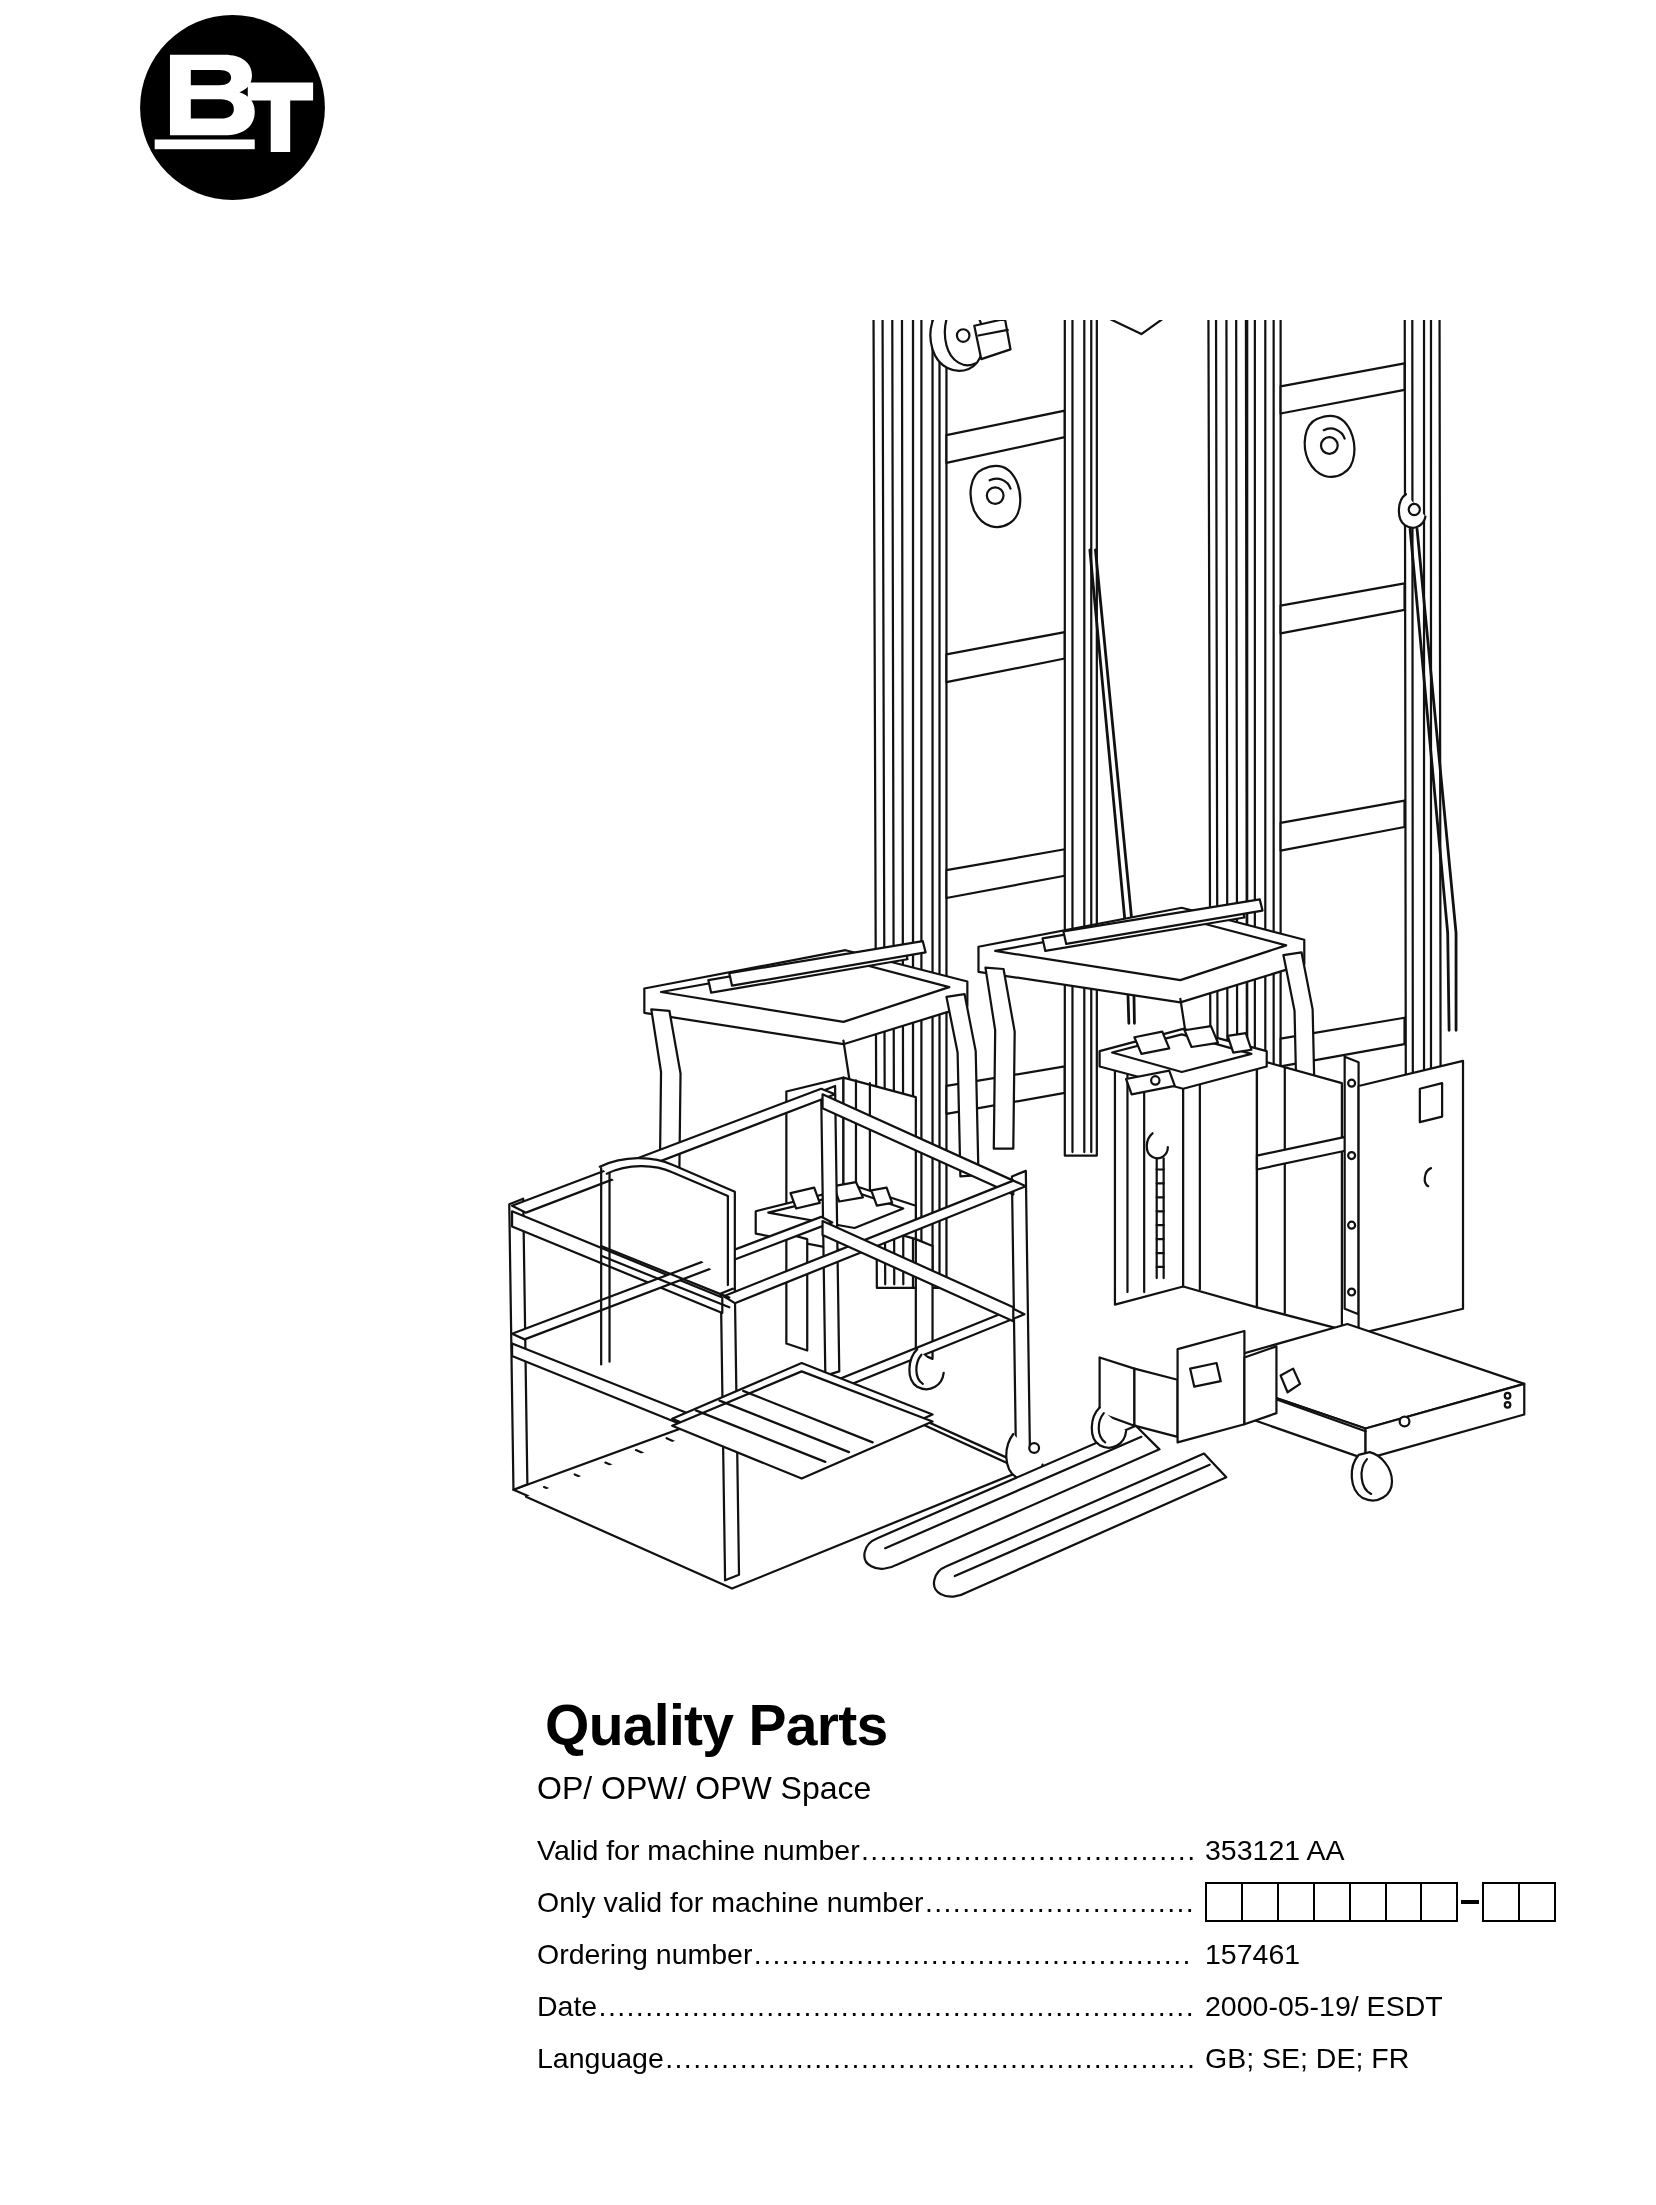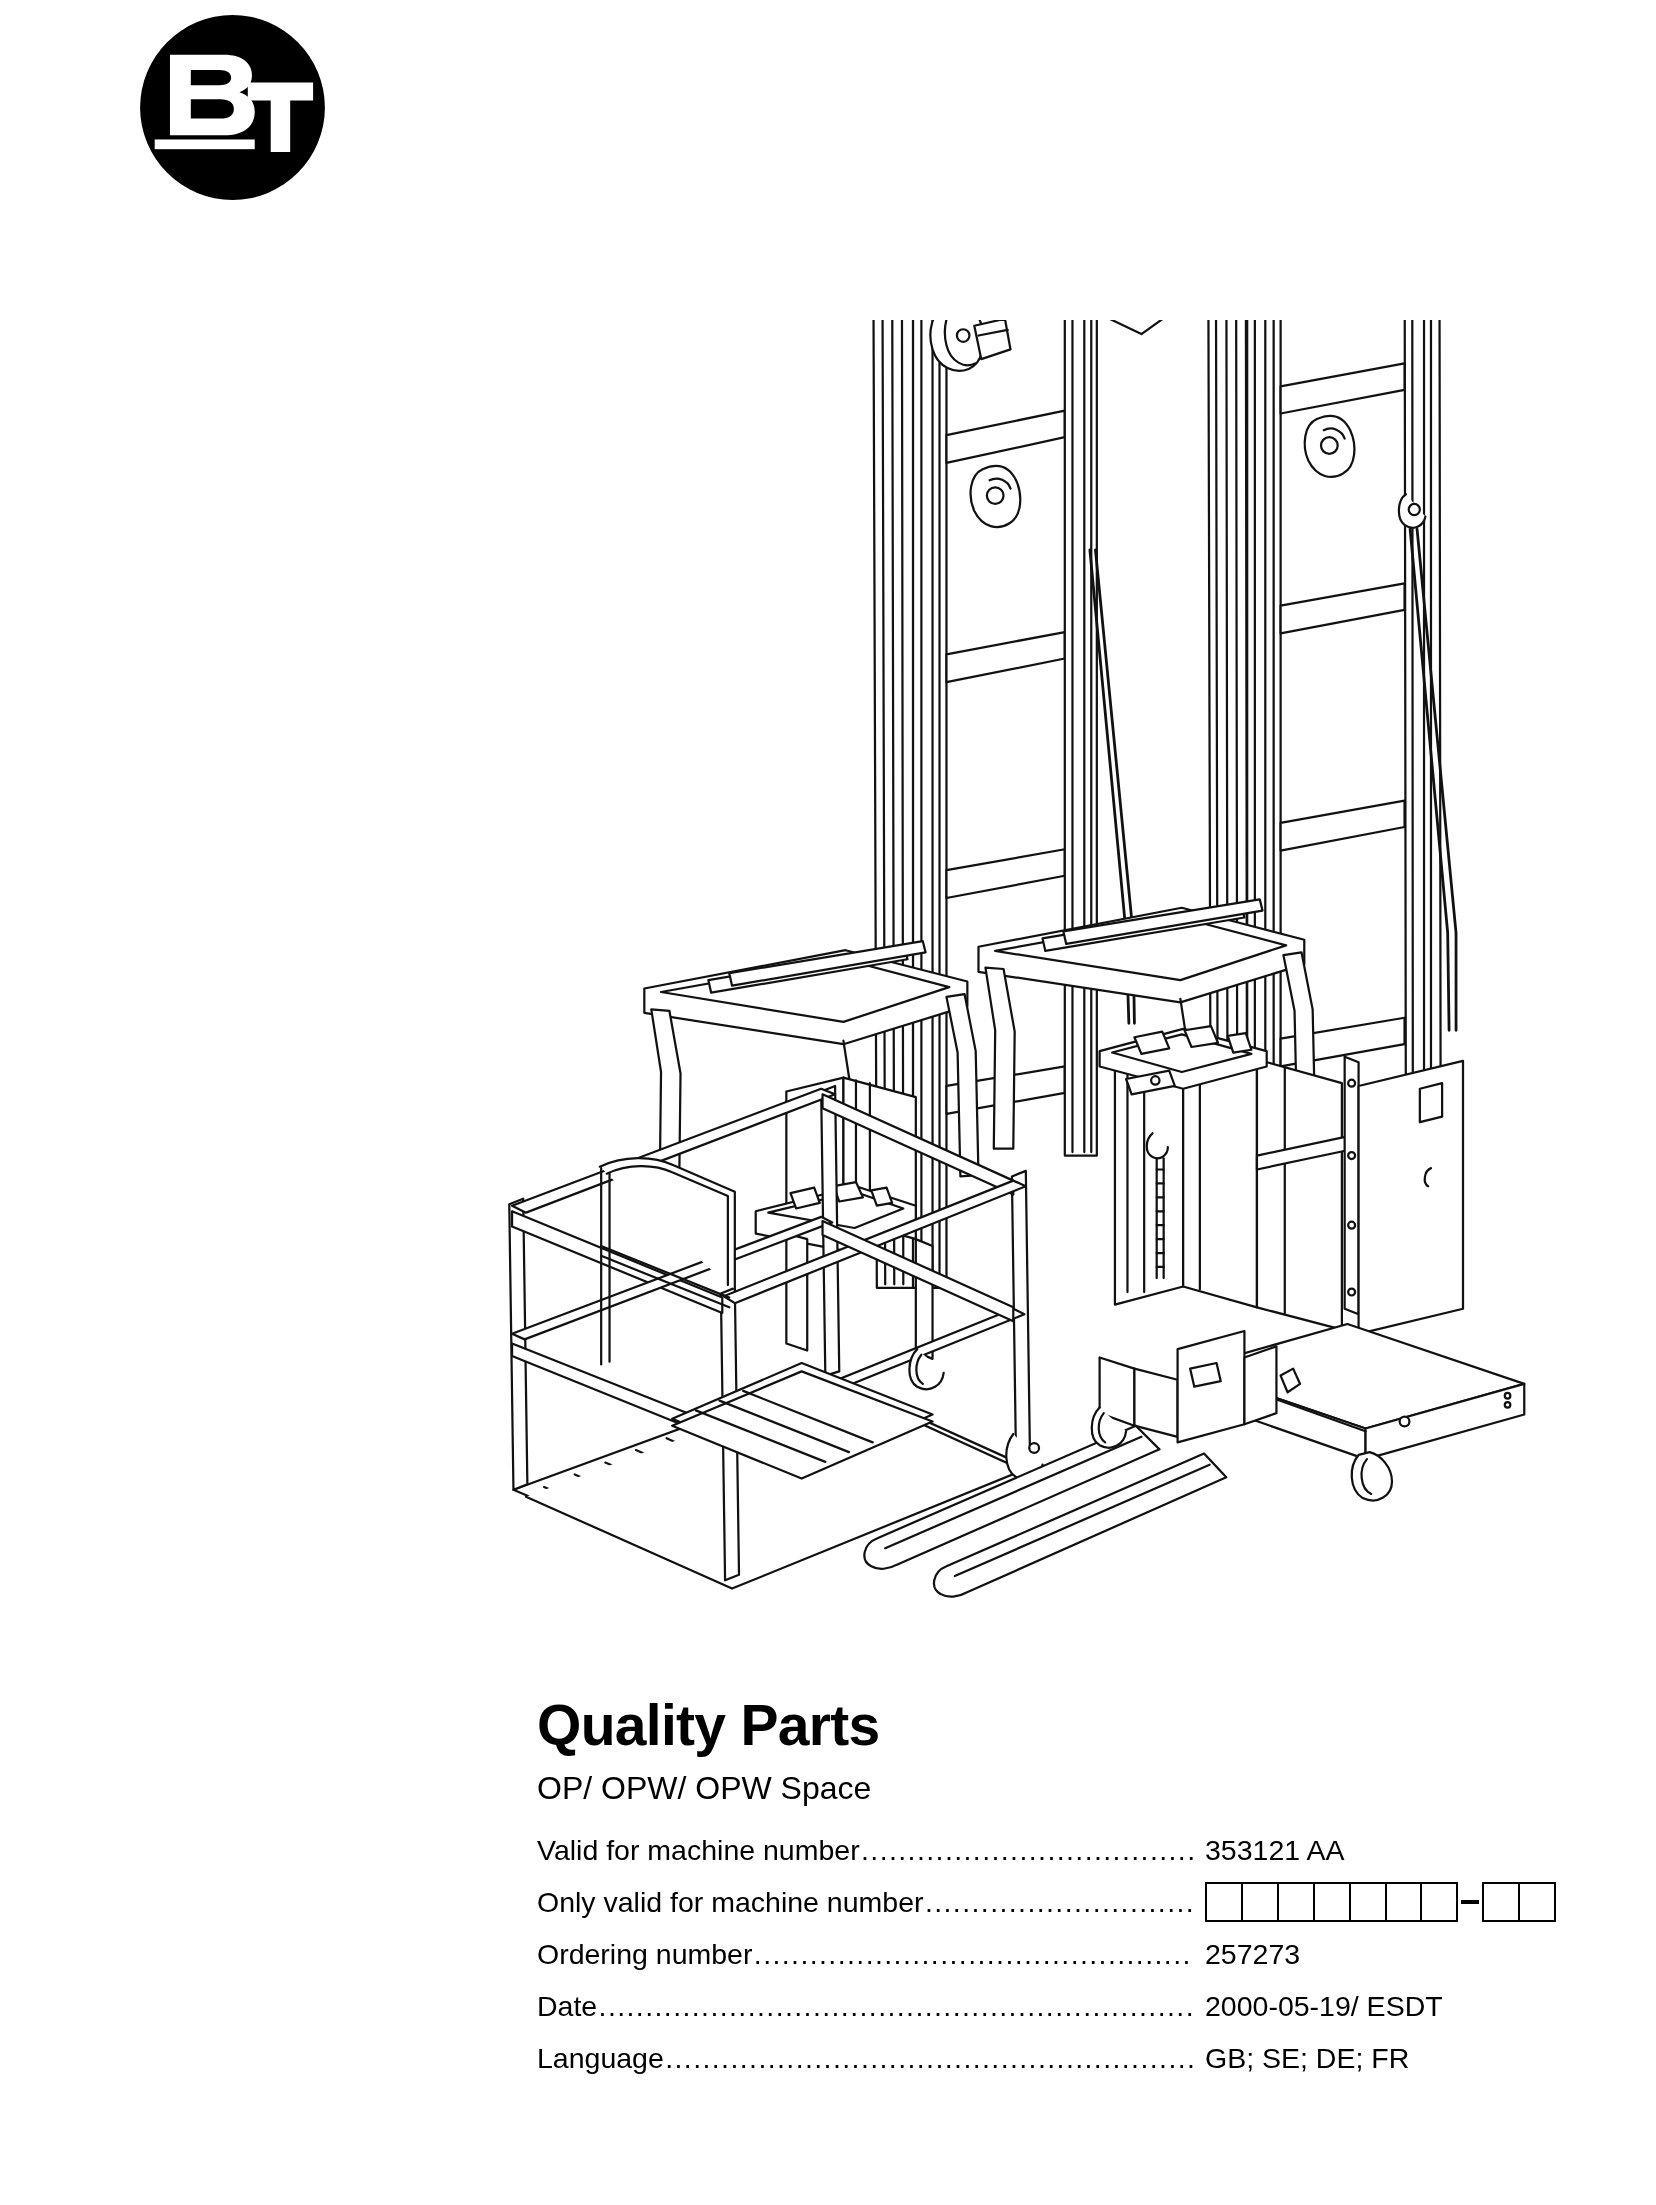--- a/index.html
+++ b/index.html
@@ -40,21 +40,21 @@
     left: 537px;
     top: 1697px;
     width: 1044px;
   }
   #doc-title {
     font-size: 57px;
     font-weight: bold;
     letter-spacing: -0.7px;
     line-height: 1.0;
     color: #000;
-    margin: 0 0 18px 0;
+    margin: 0 0 18px 8px;
     white-space: nowrap;
   }
   #doc-subtitle {
     font-size: 32px;
     font-weight: normal;
     line-height: 1.0;
     color: #000;
     margin: 0 0 20px 0;
     white-space: nowrap;
   }
@@ -456,21 +456,21 @@
         <span class="box-cell"></span>
         <span class="box-dash"></span>
         <span class="box-cell"></span>
         <span class="box-cell"></span>
       </span>
     </div>
 
     <div class="meta-row">
       <span class="meta-label">Ordering number </span>
       <span class="meta-leader"></span>
-      <span class="meta-value">257273</span>
+      <span class="meta-value">157461</span>
     </div>
 
     <div class="meta-row">
       <span class="meta-label">Date</span>
       <span class="meta-leader"></span>
       <span class="meta-value">2000-05-19/ ESDT</span>
     </div>
 
     <div class="meta-row">
       <span class="meta-label">Language</span>

